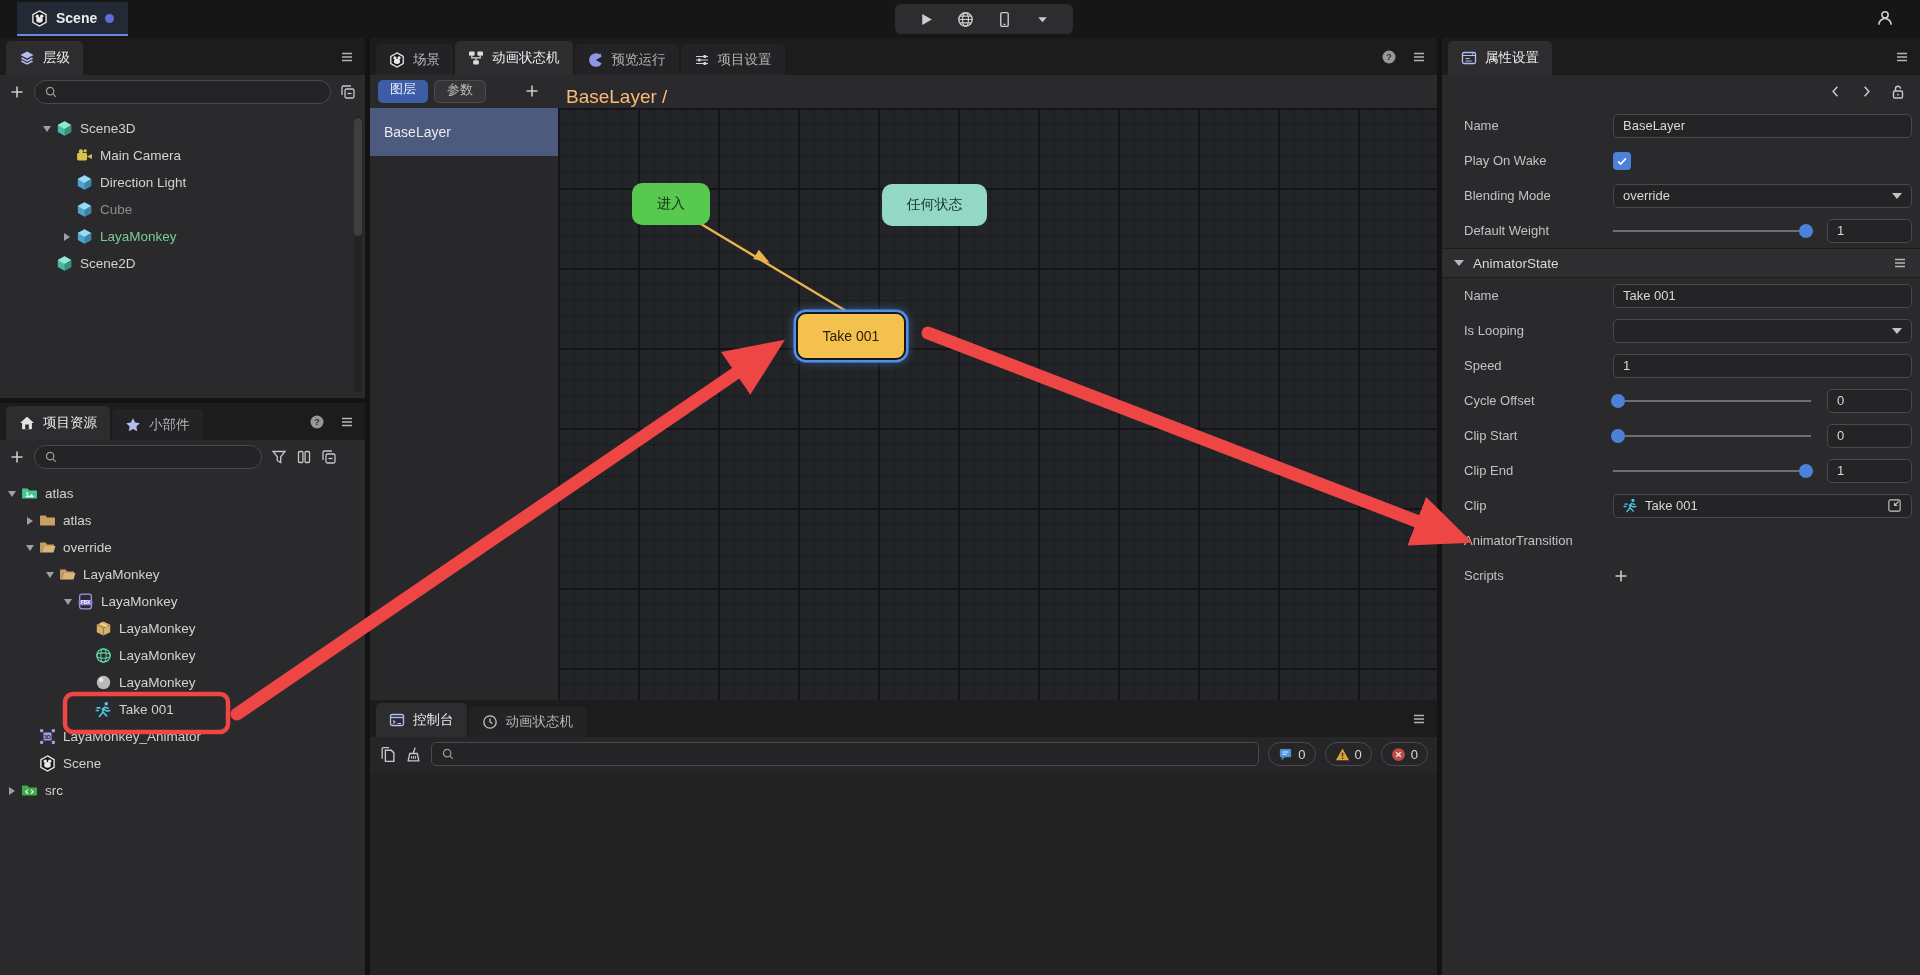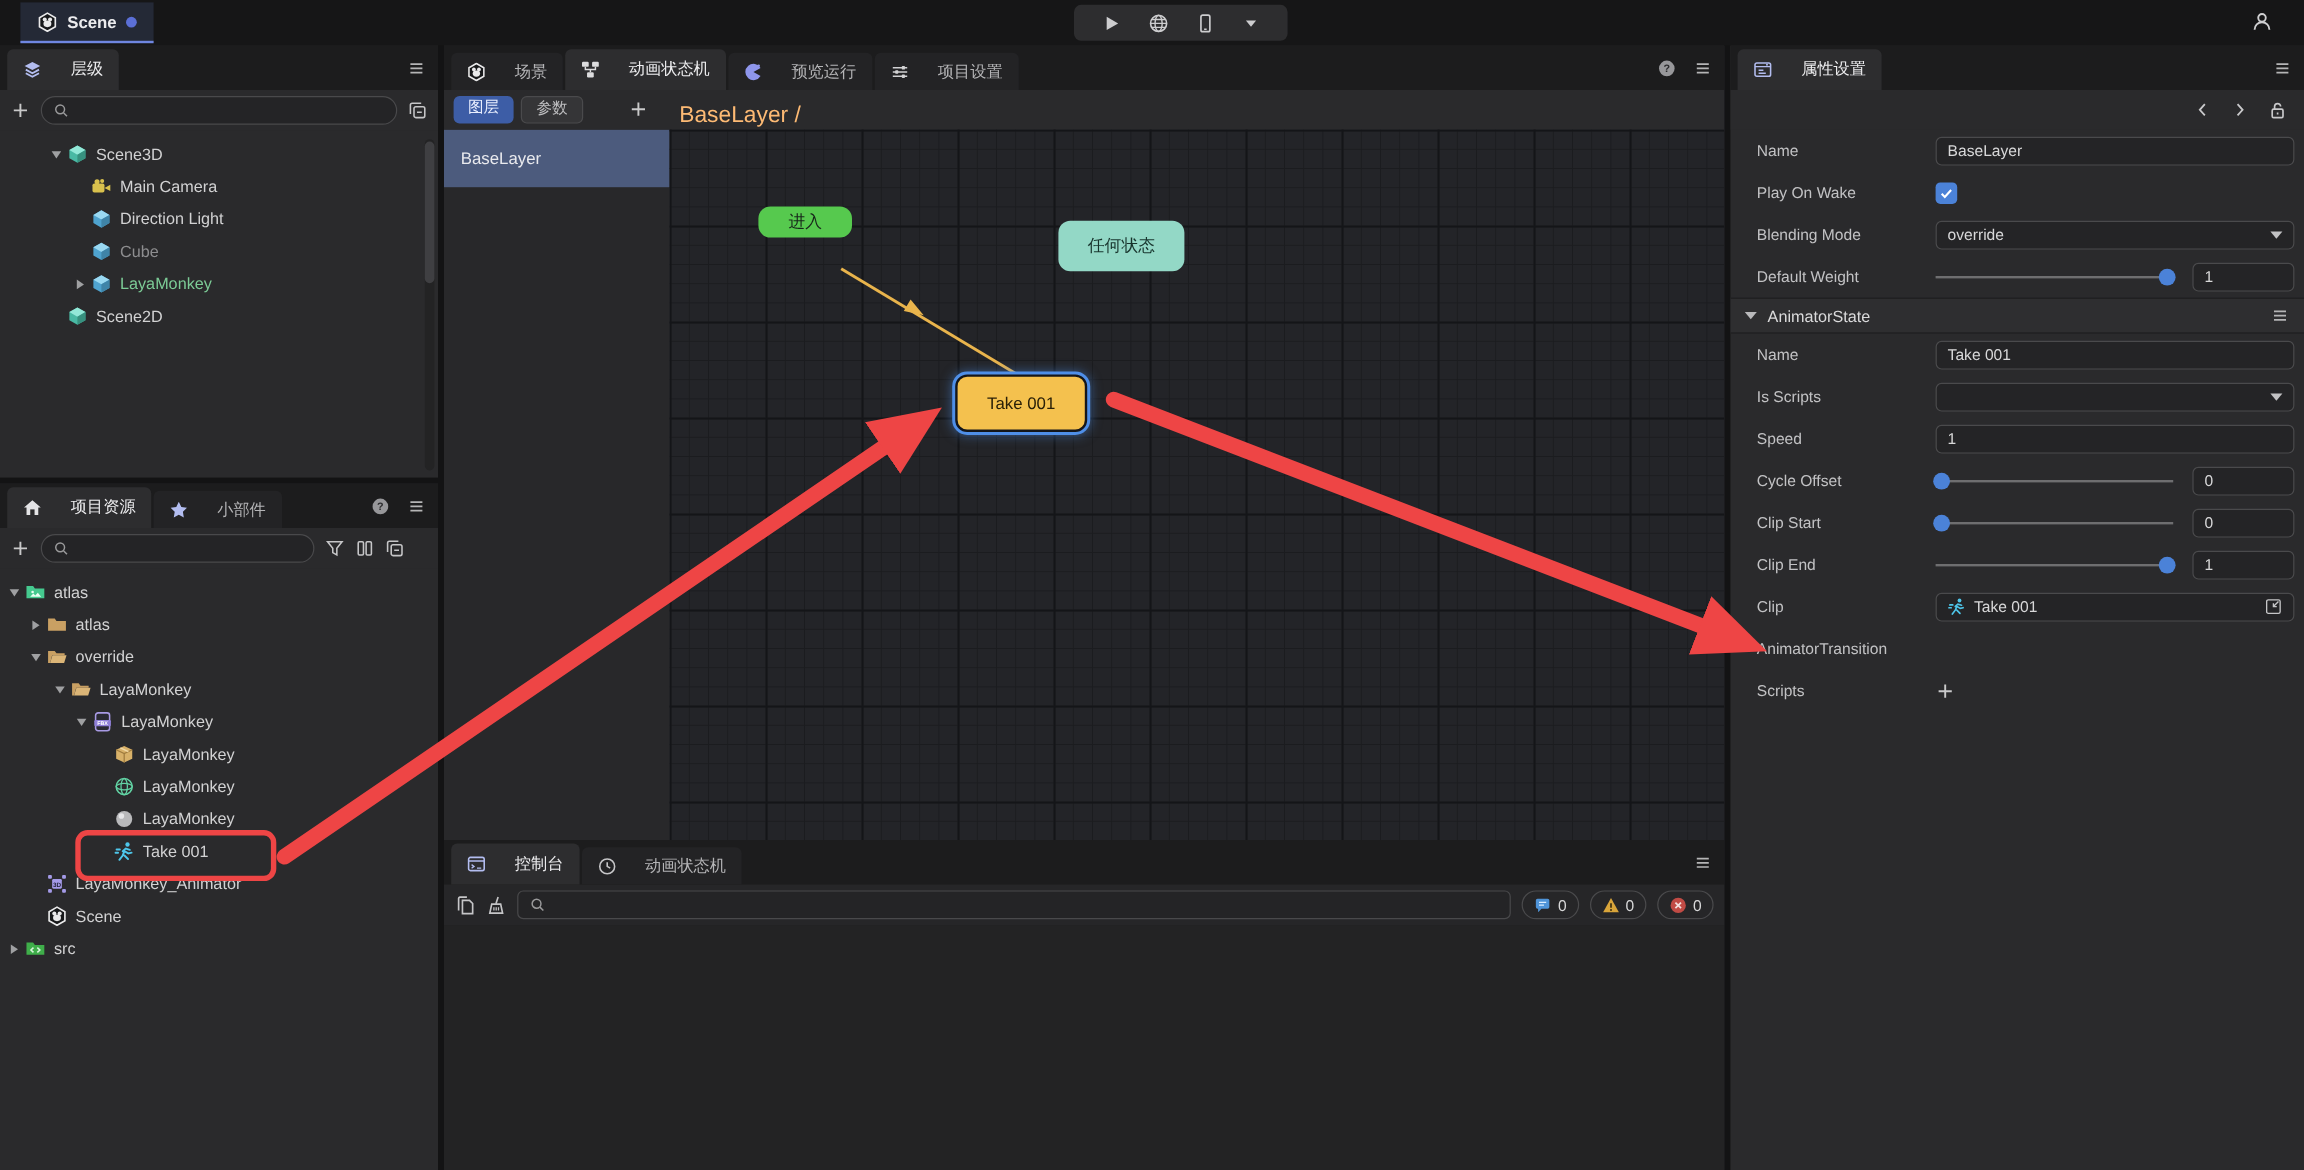--- a/index.html
+++ b/index.html
@@ -8,21 +8,21 @@
 svg.ic{display:block}
 
 .topbar{position:absolute;left:0;top:0;width:1920px;height:38px;background:#161617}
 .scene-tab{position:absolute;left:17px;top:2px;height:34px;padding:0 14px;background:#242936;border-bottom:2px solid #6f86e0;display:flex;align-items:center;gap:8px;color:#ececee;font-size:14px;font-weight:bold}
 .scene-dot{width:9px;height:9px;border-radius:50%;background:#5b6fd6}
 .playpill{position:absolute;left:895px;top:4px;width:178px;height:30px;background:#2d2d2f;border-radius:6px;display:flex;align-items:center;justify-content:space-around;padding:0 12px}
 .topbar .person{position:absolute;left:1876px;top:9px}
 
 .panel{position:absolute;background:#2a2a2c;overflow:hidden}
 .tabbar{height:37px;background:#1c1c1d;display:flex;align-items:flex-end;position:relative}
-.tab{height:31px;display:flex;align-items:center;gap:24px;padding:0 13px;background:#232325;color:#b4b4b6;font-size:13.5px;border-radius:5px 5px 0 0;margin-right:2px;white-space:nowrap}
+.tab{height:31px;display:flex;align-items:center;gap:8px;padding:0 13px;background:#232325;color:#b4b4b6;font-size:13.5px;border-radius:5px 5px 0 0;margin-right:2px;white-space:nowrap}
 .tab:first-child{margin-left:6px}
 .tab.active{background:#2d2d2f;color:#ededef;height:34px}
 .bar-right{position:absolute;right:10px;top:0;height:37px;display:flex;align-items:center;gap:14px}
 .toolrow{height:34px;display:flex;align-items:center;padding:0 9px;gap:9px;background:#2a2a2c}
 .search{flex:1;height:24px;border:1px solid #49494b;border-radius:12px;background:#242426;display:flex;align-items:center;padding:0 9px;gap:6px;min-width:0}
 .search input{flex:1;background:transparent;border:none;outline:none;color:#d8d8d9;font-size:13px;min-width:0}
 
 .tree{padding-top:6px;font-size:13.5px}
 .trow{height:27px;display:flex;align-items:center}
 .exp{width:18px;height:27px;display:flex;align-items:center;justify-content:center;flex:none}
@@ -45,21 +45,21 @@
 .center-plus{position:absolute;left:150px;top:4px;width:24px;height:24px;display:flex;align-items:center;justify-content:center}
 .breadcrumb{position:absolute;left:196px;top:0;height:33px;display:flex;align-items:flex-end;color:#fdba74;font-size:19px}
 .center-content{flex:1;display:flex;min-height:0}
 .layerlist{width:188px;background:#28282a;flex:none}
 .layeritem{height:48px;background:#4c5b7d;color:#e9eaee;font-size:14px;display:flex;align-items:center;padding-left:14px}
 .graph{flex:1;position:relative;background-color:#232428;background-image:
  linear-gradient(#141518 2px,transparent 2px),linear-gradient(90deg,#141518 2px,transparent 2px),
  linear-gradient(#1b1c1f 1px,transparent 1px),linear-gradient(90deg,#1b1c1f 1px,transparent 1px);
  background-size:80px 80px,80px 80px,16px 16px,16px 16px}
 .node{position:absolute;border-radius:10px;display:flex;align-items:center;justify-content:center;font-size:14px;color:#17251a}
-.node.entry{left:74px;top:64px;width:78px;height:26px;background:#56c94e}
+.node.entry{left:74px;top:75px;width:78px;height:42px;background:#56c94e}
 .node.any{left:324px;top:76px;width:105px;height:42px;background:#93d8c6;color:#17332c}
 .node.take{left:238px;top:204px;width:110px;height:48px;background:#f4c14e;color:#2a2008;border:2px solid #14161a;box-shadow:0 0 0 2.5px #4f8fe8,0 0 10px 2px rgba(79,143,232,.55)}
 .edges{position:absolute;left:0;top:0;pointer-events:none}
 
 .console{height:275px;flex:none;display:flex;flex-direction:column;background:#232324}
 .console .toolrow{background:#262628}
 .counter{height:24px;border:1px solid #4a4a4c;border-radius:12px;display:flex;align-items:center;gap:5px;padding:0 9px;color:#d8d8d9;font-size:13px;flex:none}
 .console-body{flex:1;background:#232324}
 
 #p-insp{left:1442px;top:38px;width:478px;height:937px}
@@ -720,21 +720,21 @@
         <use href="#i-menu"></use>
       </svg>
   </div>
   <div class="prow">
     <span class="plabel">Name</span>
     <div class="pctrl">
         <input class="field" value="Take 001" style="">
       </div>
   </div>
   <div class="prow">
-    <span class="plabel">Is Scripts</span>
+    <span class="plabel">Is Looping</span>
     <div class="pctrl">
       <div class="field" style="flex:1">
         <span></span>
         <span class="selcaret"></span>
       </div>
     </div>
   </div>
   <div class="prow">
     <span class="plabel">Speed</span>
     <div class="pctrl">

